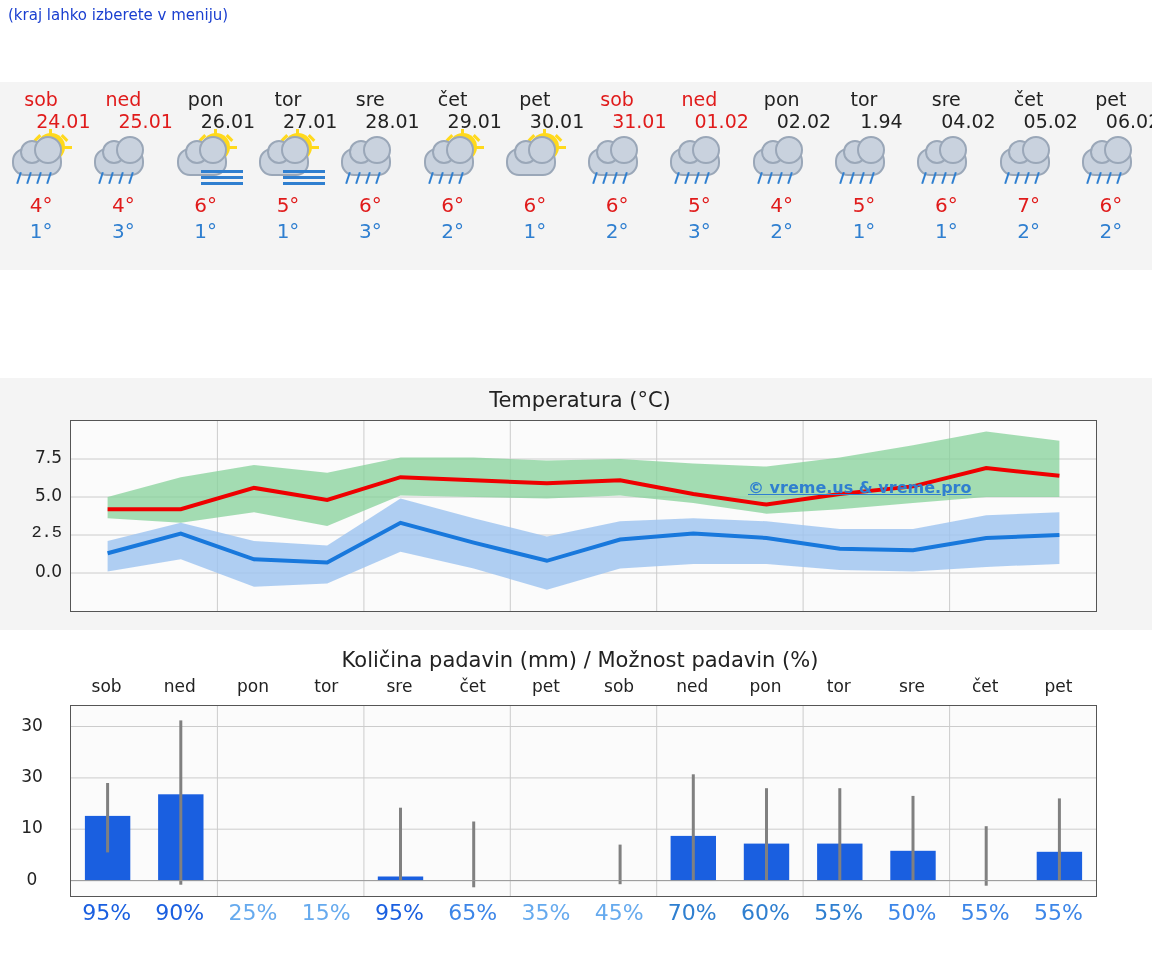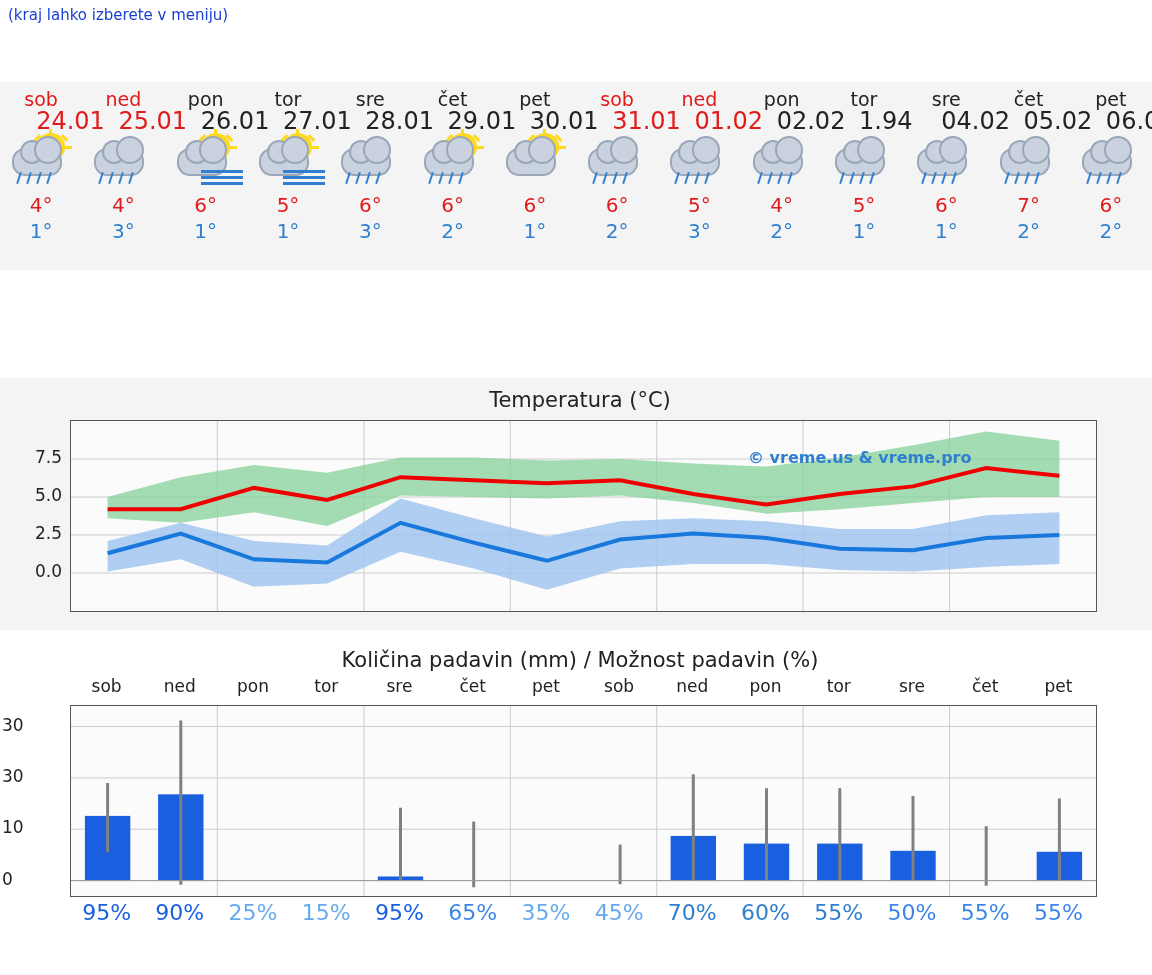--- a/index.html
+++ b/index.html
@@ -17,21 +17,21 @@
 
   
   .strip{
     position:absolute;left:0;top:82px;width:1152px;height:188px;
     background:#f4f4f4;
   }
   .day{
     position:absolute;top:0;width:80px;height:188px;text-align:center;
   }
   .dname{font-size:19px;margin-top:6px;line-height:22px;}
-  .ddate{font-size:24px;line-height:22px;padding-left:35px;}
+  .ddate{font-size:19px;line-height:22px;padding-left:35px;}
   .wk{color:#e01b1b;}
   .wd{color:#222222;}
   .icon{height:56px;margin-top:4px;position:relative;}
   .tmax{font-size:20px;color:#e01b1b;line-height:26px;}
   .tmin{font-size:20px;color:#2f7fd0;line-height:26px;}
 
   
   .ico{position:relative;width:70px;height:54px;margin:0 auto;}
   .sun{position:absolute;left:30px;top:2px;width:26px;height:26px;border-radius:50%;background:#ffd91c;
        box-shadow:0 0 0 3px #ffd91c;}
@@ -45,27 +45,27 @@
   .rain{position:absolute;left:12px;top:36px;width:40px;height:18px;}
   .rain i{position:absolute;width:2px;height:12px;background:#2f7fd0;transform:rotate(18deg);}
   .snowline{position:absolute;left:8px;top:34px;width:44px;height:14px;}
   .snowline i{position:absolute;height:3px;background:#2f7fd0;width:42px;}
 
   
   .tempbox{position:absolute;left:0;top:378px;width:1152px;height:252px;background:#f4f4f4;}
   .tempTitle{position:absolute;top:388px;left:0;width:1160px;text-align:center;font-size:21px;color:#222;}
   .plot{position:absolute;left:70px;top:420px;width:1025px;height:190px;background:#fbfbfb;border:1px solid #555;}
   .ylab{position:absolute;width:60px;text-align:right;font-size:17px;color:#222;}
-  .watermark{position:absolute;left:748px;top:448px;font-size:16px;color:#2f7fd0;font-weight:bold;}
+  .watermark{position:absolute;left:748px;top:478px;font-size:16px;color:#2f7fd0;font-weight:bold;text-decoration:underline;}
 
   
   .precTitle{position:absolute;top:648px;left:0;width:1160px;text-align:center;font-size:21px;color:#222;}
   .precBox{position:absolute;left:70px;top:705px;width:1025px;height:190px;background:#fbfbfb;border:1px solid #555;}
   .pday{position:absolute;top:676px;font-size:17px;color:#222;text-align:center;width:80px;}
-  .pylab{position:absolute;width:60px;text-align:left;font-size:17px;color:#222;}
+  .pylab{position:absolute;width:60px;text-align:center;font-size:17px;color:#222;}
   .pct{position:absolute;top:900px;width:80px;text-align:center;font-size:22px;}
   svg{display:block;}
 </style>
 </head>
 <body>
 
 <div class="topbar">
   <div class="menu-note">(kraj lahko izberete v meniju)</div>
 </div>
 
@@ -347,21 +347,21 @@
       <line x1="732.1" y1="0" x2="732.1" y2="190" stroke="#cccccc" stroke-width="1"></line>
       <line x1="878.6" y1="0" x2="878.6" y2="190" stroke="#cccccc" stroke-width="1"></line>
       <path d="M36.6,76.0 L109.8,56.2 L183.0,44.1 L256.2,51.7 L329.5,36.5 L402.7,36.5 L475.9,39.5 L549.1,38.0 L622.3,42.6 L695.5,45.6 L768.8,36.5 L842.0,24.3 L915.2,10.6 L988.4,19.8 L988.4,76.0 L915.2,76.0 L842.0,82.1 L768.8,88.2 L695.5,92.7 L622.3,82.1 L549.1,74.5 L475.9,77.5 L402.7,76.0 L329.5,74.5 L256.2,104.9 L183.0,91.2 L109.8,101.8 L36.6,97.3 Z" fill="#86d29a" fill-opacity="0.75" stroke="none"></path>
       <path d="M36.6,120.1 L109.8,101.8 L183.0,120.1 L256.2,124.6 L329.5,77.5 L402.7,97.3 L475.9,115.5 L549.1,100.3 L622.3,97.3 L695.5,100.3 L768.8,107.9 L842.0,107.9 L915.2,94.2 L988.4,91.2 L988.4,142.9 L915.2,145.9 L842.0,150.5 L768.8,149.0 L695.5,142.9 L622.3,142.9 L549.1,147.4 L475.9,168.7 L402.7,147.4 L329.5,130.7 L256.2,162.6 L183.0,165.7 L109.8,138.3 L36.6,150.5 Z" fill="#9cc3f0" fill-opacity="0.8" stroke="none"></path>
       <path d="M36.6,88.2 L109.8,88.2 L183.0,66.9 L256.2,79.0 L329.5,56.2 L402.7,59.3 L475.9,62.3 L549.1,59.3 L622.3,73.0 L695.5,83.6 L768.8,73.0 L842.0,65.4 L915.2,47.1 L988.4,54.7 " fill="none" stroke="#ee0000" stroke-width="4"></path>
       <path d="M36.6,132.2 L109.8,112.5 L183.0,138.3 L256.2,141.4 L329.5,101.8 L402.7,121.6 L475.9,139.8 L549.1,118.6 L622.3,112.5 L695.5,117.0 L768.8,127.7 L842.0,129.2 L915.2,117.0 L988.4,114.0 " fill="none" stroke="#1878dc" stroke-width="4"></path>
     </svg>
   </div>
 <div id="tempYLabels">
     <div class="ylab" style="left: 2px; top: 561px;">0.0</div>
-    <div class="ylab" style="left: 2px; top: 523px;">2.5</div>
+    <div class="ylab" style="left: 2px; top: 523px; font-family: Liberation Mono, monospace;">2.5</div>
     <div class="ylab" style="left: 2px; top: 485px;">5.0</div>
     <div class="ylab" style="left: 2px; top: 447px;">7.5</div>
   </div>
 <div class="watermark">© vreme.us &amp; vreme.pro</div>
 
 <div class="precTitle">Količina padavin (mm) / Možnost padavin (%)</div>
 <div id="precDayLabels">
     <div class="pday" style="left: 66.6071px;">sob</div>
     <div class="pday" style="left: 139.821px;">ned</div>
     <div class="pday" style="left: 213.036px;">pon</div>

